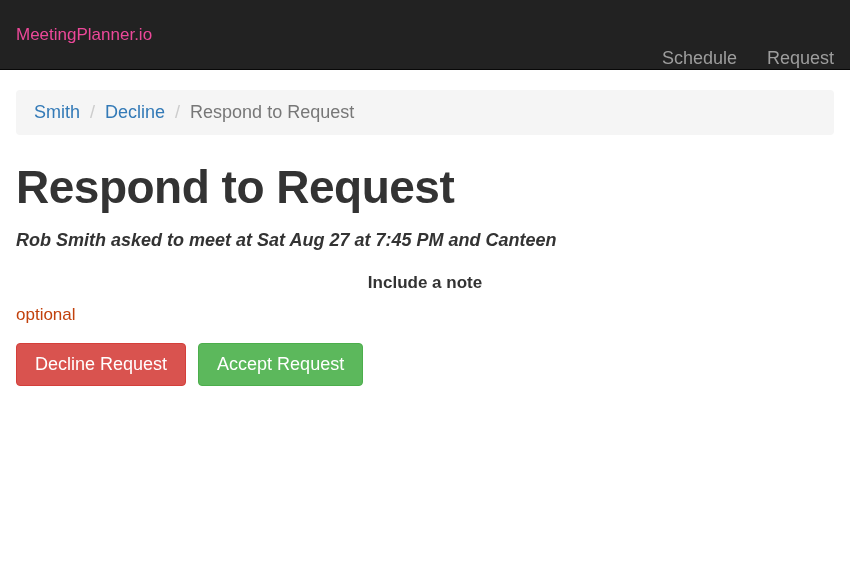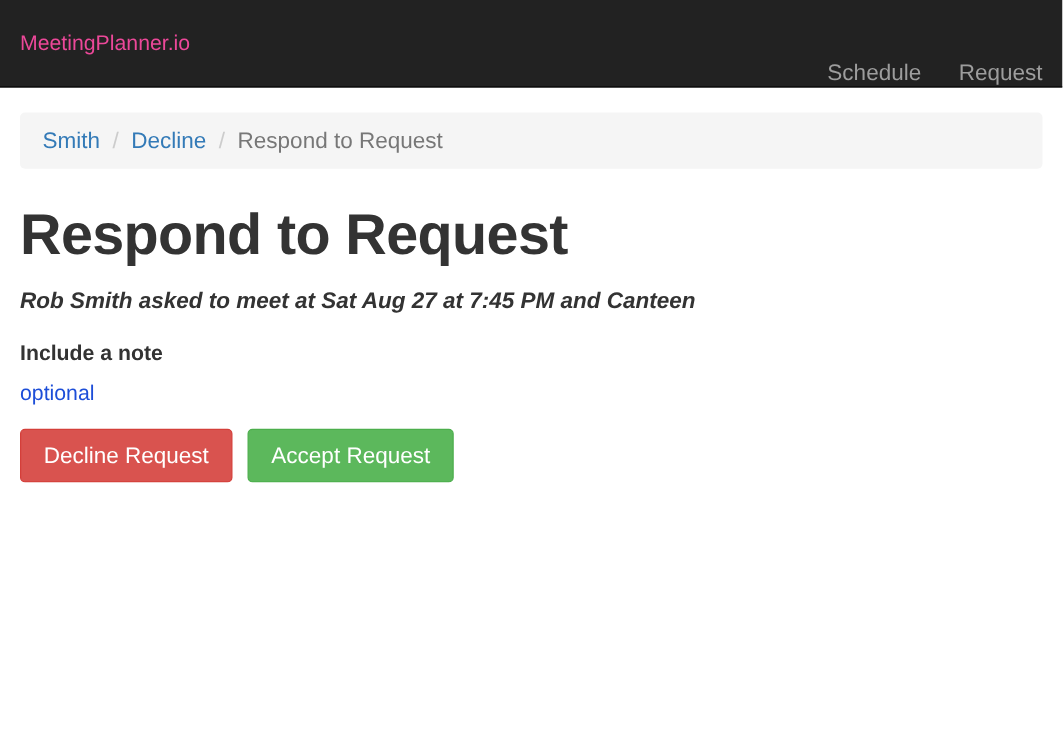--- a/index.html
+++ b/index.html
@@ -75,38 +75,39 @@
       font-style: italic;
       font-weight: 600;
       font-size: 18px;
       margin-bottom: 22px;
     }
     .form-label {
       font-weight: 700;
       font-size: 17px;
       display: block;
       margin-bottom: 10px;
+      text-align: center;
     }
     .form-textarea {
       width: 100%;
       min-height: 170px;
       padding: 10px 14px;
       font-size: 18px;
       line-height: 1.4;
       color: #555;
       background: #fff;
       border: 1px solid #66afe9;
       border-radius: 4px;
       outline: none;
       box-shadow: inset 0 1px 1px rgba(0,0,0,.075), 0 0 8px rgba(102,175,233,.6);
       resize: none;
       font-family: inherit;
     }
     .help-text {
-      color: #1d4ed8;
+      color: #c2410c;
       font-size: 17px;
       margin-top: 12px;
       margin-bottom: 18px;
     }
     .btn-row {
       display: flex;
       gap: 12px;
     }
     .btn {
       display: inline-block;

